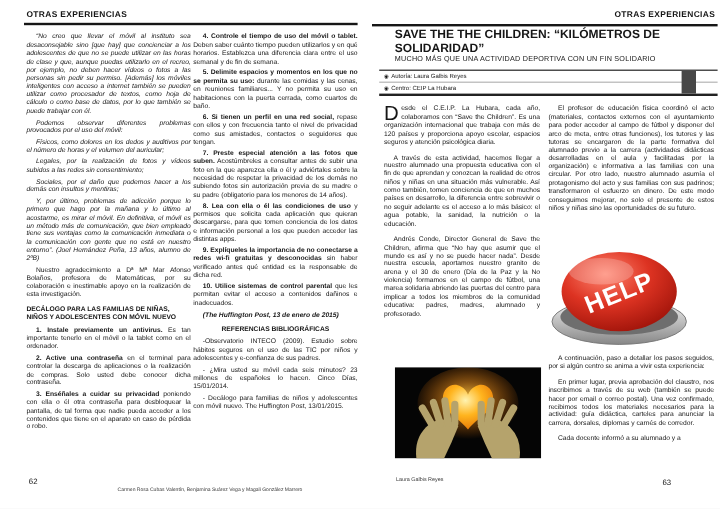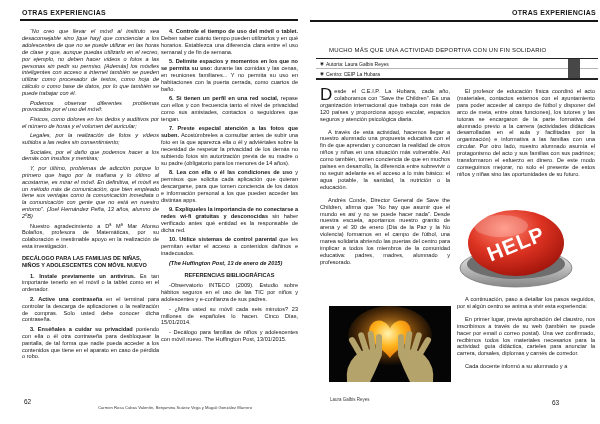--- a/index.html
+++ b/index.html
@@ -87,20 +87,21 @@
       <p class="para"><b class="lead">10. Utilice sistemas de control parental</b><span> que les permitan evitar el acceso a contenidos dañinos e inadecuados.</span></p>
       <p class="para cite"><b class="lead"></b><span>(The Huffington Post, 13 de enero de 2015)</span></p>
       <p class="para heading center"><b class="lead">REFERENCIAS BIBLIOGRÁFICAS</b><span></span></p>
       <p class="para"><b class="lead"></b><span>-Observatorio INTECO (2009). Estudio sobre hábitos seguros en el uso de las TIC por niños y adolescentes y e-confianza de sus padres.</span></p>
       <p class="para"><b class="lead"></b><span>- ¿Mira usted su móvil cada seis minutos? 23 millones de españoles lo hacen. Cinco Días, 15/01/2014.</span></p>
       <p class="para"><b class="lead"></b><span>- Decálogo para familias de niños y adolescentes con móvil nuevo. The Huffington Post, 13/01/2015.</span></p>
     </div>
   <div class="pagenum pn-left">62</div>
   <div class="footer-authors">Carmen Rosa Cubas Valentín, Benjamina Suárez Vega y Magali González Marrero</div>
 
+  <div class="title">SAVE THE THE CHILDREN: “KILÓMETROS DE SOLIDARIDAD”</div>
   <div class="subtitle">MUCHO MÁS QUE UNA ACTIVIDAD DEPORTIVA CON UN FIN SOLIDARIO</div>
 
   <div class="strip">
     <div class="strip-row first">
       <span class="bullet">◉</span>
       <span>Autoría: Laura Galbis Reyes</span>
     </div>
     <div class="strip-row">
       <span class="bullet">◉</span>
       <span>Centro: CEIP La Hubara</span>

